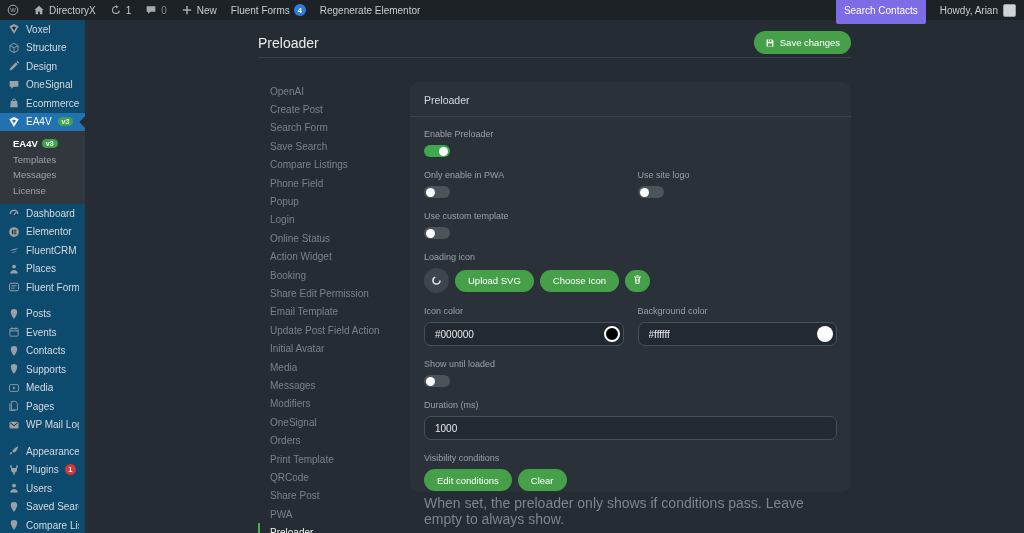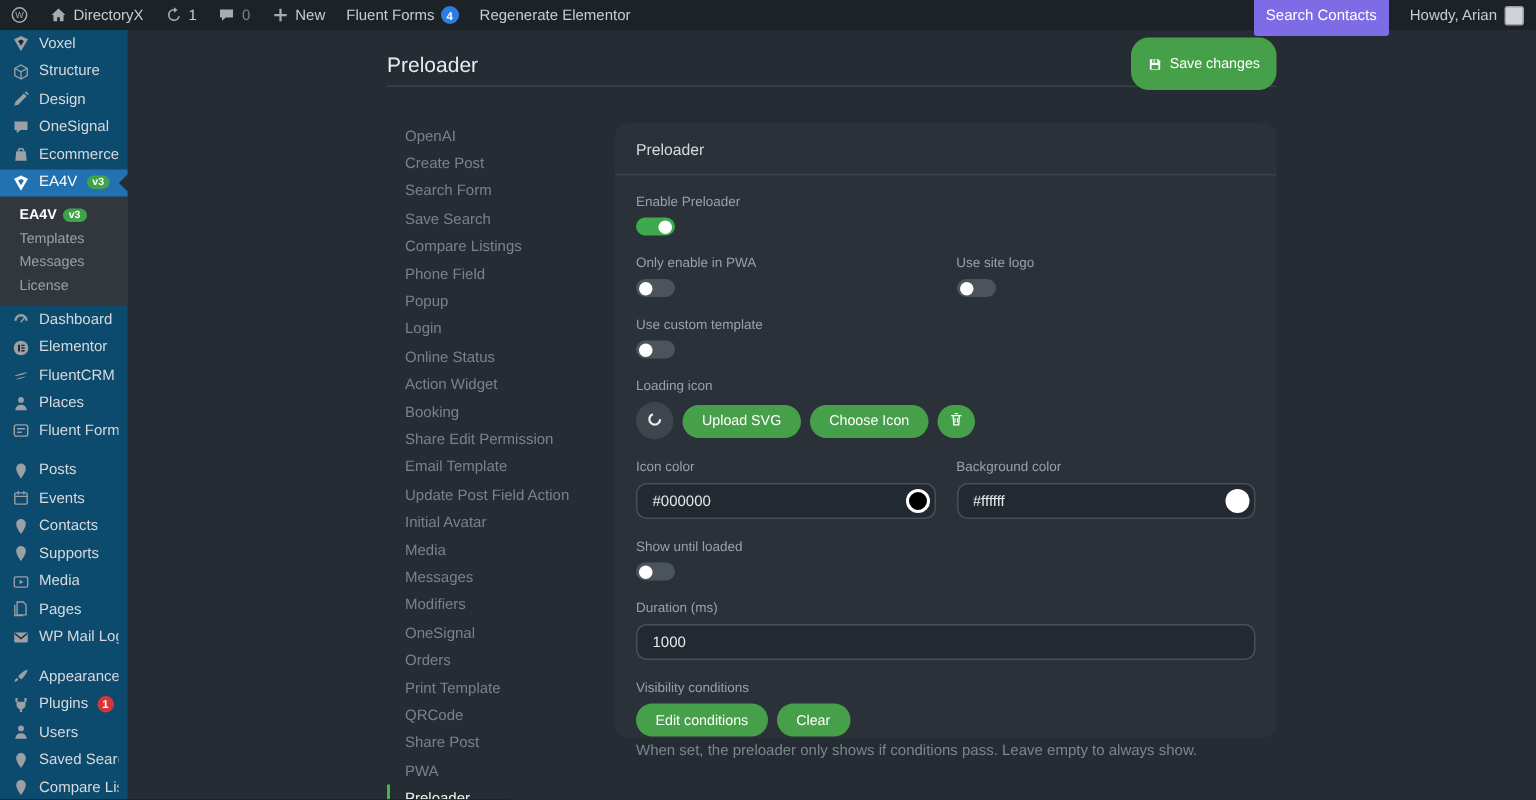--- a/index.html
+++ b/index.html
@@ -42,21 +42,21 @@
     color:#9aa1a7; font-size:9.5px; cursor:pointer; white-space:nowrap; }
   .sm-row.current { color:#fff; font-weight:700; }
 
   
   .content { position:absolute; top:20px; left:85px; right:0; bottom:0; background:#262c33; overflow:hidden; }
   .settings { margin:0 173px; }
   .page-header { display:flex; align-items:center; justify-content:space-between; height:37px; padding-top:8px; }
   .page-title { color:#e9ebec; font-size:14px; }
   .hdr-divider { height:1px; background:#3a4149; }
   .btn-green { display:inline-flex; align-items:center; gap:5px; background:#46a04a; color:#fff;
-    border:none; font-family:inherit; font-size:9.5px; height:35px; padding:0 11px; border-radius:12px; cursor:pointer; white-space:nowrap; }
+    border:none; font-family:inherit; font-size:9.5px; height:23px; padding:0 11px; border-radius:12px; cursor:pointer; white-space:nowrap; }
   .btn-green .i { display:inline-flex; width:10px; height:10px; }
   .btn-green .i svg { width:100%; height:100%; }
 
   .settings-body { display:flex; }
   .vnav { width:152px; flex:0 0 152px; padding-top:24px; }
   .vnav-item { height:18.4px; display:flex; align-items:center; padding-left:10px; border-left:2px solid transparent;
     color:#79828c; font-size:10px; cursor:pointer; white-space:nowrap; }
   .vnav-item.active { color:#eef6ef; border-left-color:#4caf50; }
 
   .card { flex:1; margin-top:24px; background:#2b3138; border-radius:9px; padding:12px 14px; height:410px; }
@@ -84,21 +84,21 @@
   .input-wrap { position:relative; }
   .txt-input { width:100%; height:24px; background:#232930; border:1px solid #474f57; border-radius:7px;
     color:#e8eaec; font-family:inherit; font-size:10px; padding:0 26px 0 10px; outline:none; }
   .txt-input.plain { padding-right:10px; }
   .swatch { position:absolute; right:4px; top:50%; transform:translateY(-50%); width:16px; height:16px;
     border-radius:50%; cursor:pointer; }
   .swatch.black { background:#000; border:2px solid #fff; }
   .swatch.white { background:#fff; }
 
   .cond-btns { display:flex; gap:6px; margin-bottom:4px; }
-  .help-text { color:#7d858d; font-size:10px; }
+  .help-text { color:#7d858d; font-size:14px; }
 </style>
 </head>
 <body>
 
 <div class="app">
 
   <div class="adminbar">
     <div class="ab-left">
       <span class="ab-item">
           <span class="i">

